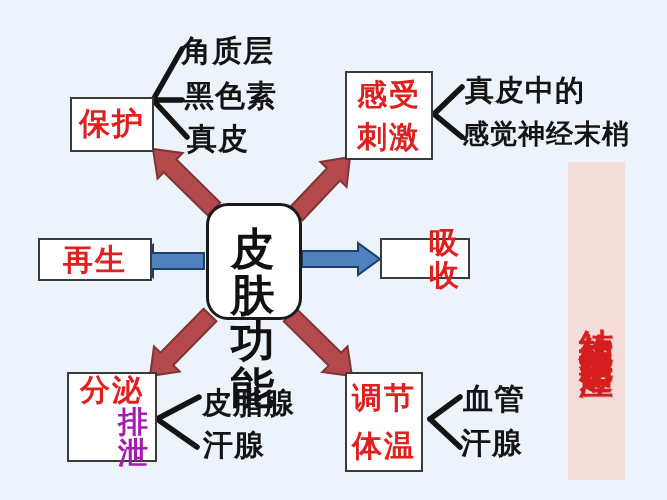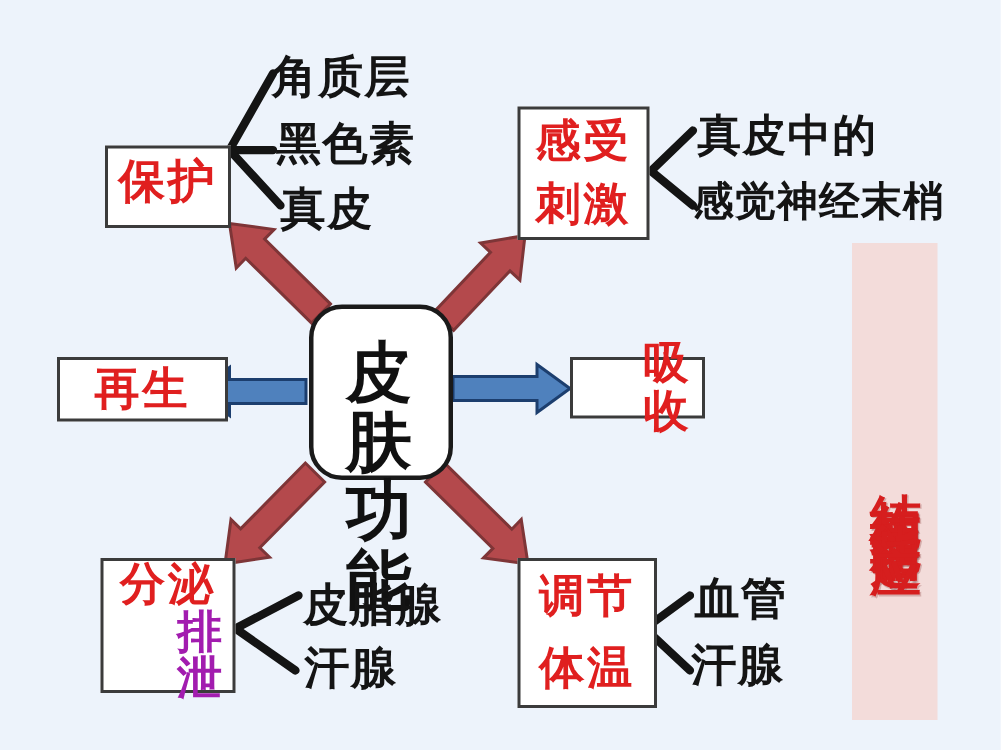--- a/index.html
+++ b/index.html
@@ -88,21 +88,21 @@
       <path d="M157,419 L197,447" stroke="#141414" stroke-width="5.5" stroke-linecap="round" fill="none"></path>
       <path d="M430,419 L460,397" stroke="#141414" stroke-width="5.5" stroke-linecap="round" fill="none"></path>
       <path d="M430,419 L460,447" stroke="#141414" stroke-width="5.5" stroke-linecap="round" fill="none"></path>
     </svg>
 
   <div class="node" id="center-node" style="left:206px;top:203px;width:96px;height:117px;">
     <span class="lbl">皮肤</span>
     <span class="lbl">功能</span>
   </div>
 
-  <div class="node" style="left:70px;top:97px;width:84px;height:55px;font-family:Liberation Mono, monospace;">
+  <div class="node" style="left:70px;top:97px;width:84px;height:55px;">
     <span class="lbl red fs31" style="color: rgb(224, 31, 31);">保护</span>
   </div>
 
   <div class="node two-line" style="left:345px;top:71px;width:88px;height:89px;">
     <span class="lbl red fs30" style="color: rgb(224, 31, 31);">感受</span>
     <span class="lbl red fs30" style="color: rgb(224, 31, 31);">刺激</span>
   </div>
 
   <div class="node" style="left:38px;top:238px;width:114px;height:43px;">
     <span class="lbl red fs30" style="color: rgb(224, 31, 31);">再生</span>
@@ -110,21 +110,21 @@
 
   <div class="node" style="left:380px;top:238px;width:90px;height:41px;">
     <span class="lbl red fs30" style="color: rgb(224, 31, 31); padding-left: 40px;">吸收</span>
   </div>
 
   <div class="node two-line" style="left:67px;top:372px;width:90px;height:90px;">
     <span class="lbl red fs30" style="color: rgb(224, 31, 31);">分泌</span>
     <span class="lbl red fs30" style="color: #a21caf; margin-left: 44px;">排泄</span>
   </div>
 
-  <div class="node two-line" style="left:345px;top:372px;width:93px;height:100px;">
+  <div class="node two-line" style="left:345px;top:372px;width:78px;height:100px;">
     <span class="lbl red fs30" style="color: rgb(224, 31, 31);">调节</span>
     <span class="lbl red fs30" style="color: rgb(224, 31, 31);">体温</span>
   </div>
 
   <span class="branch-label fs30" style="left:181px;top:31px;">角质层</span>
   <span class="branch-label fs30" style="left:184px;top:76px;">黑色素</span>
   <span class="branch-label fs30" style="left:187px;top:119px;">真皮</span>
 
   <span class="branch-label fs29" style="left:465px;top:71px;">真皮中的</span>
   <span class="branch-label fs27" style="left:462px;top:116px;">感觉神经末梢</span>

